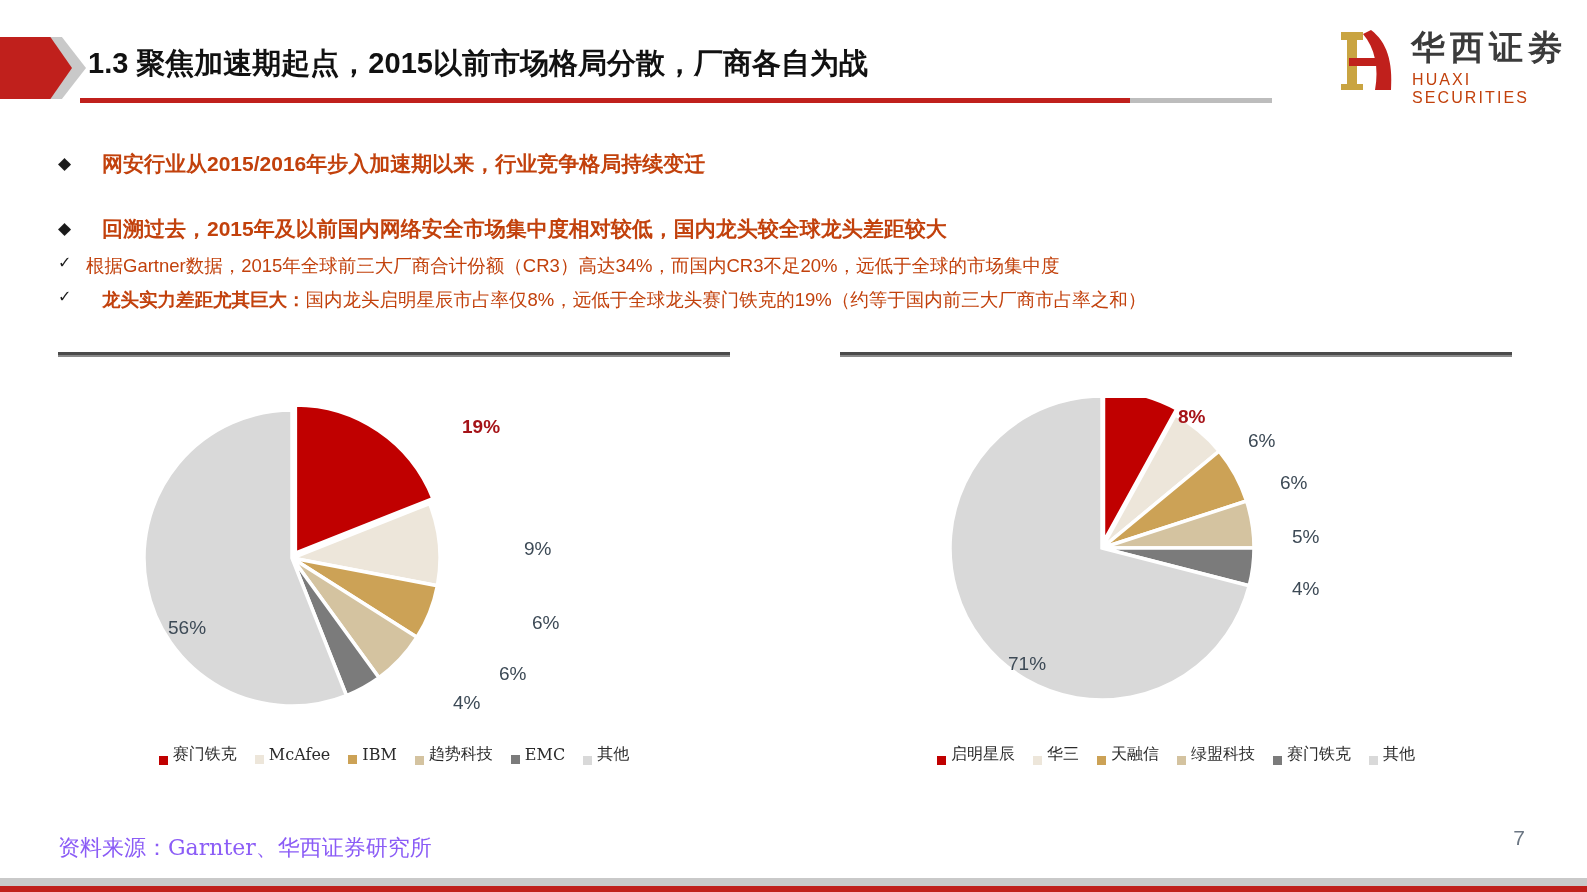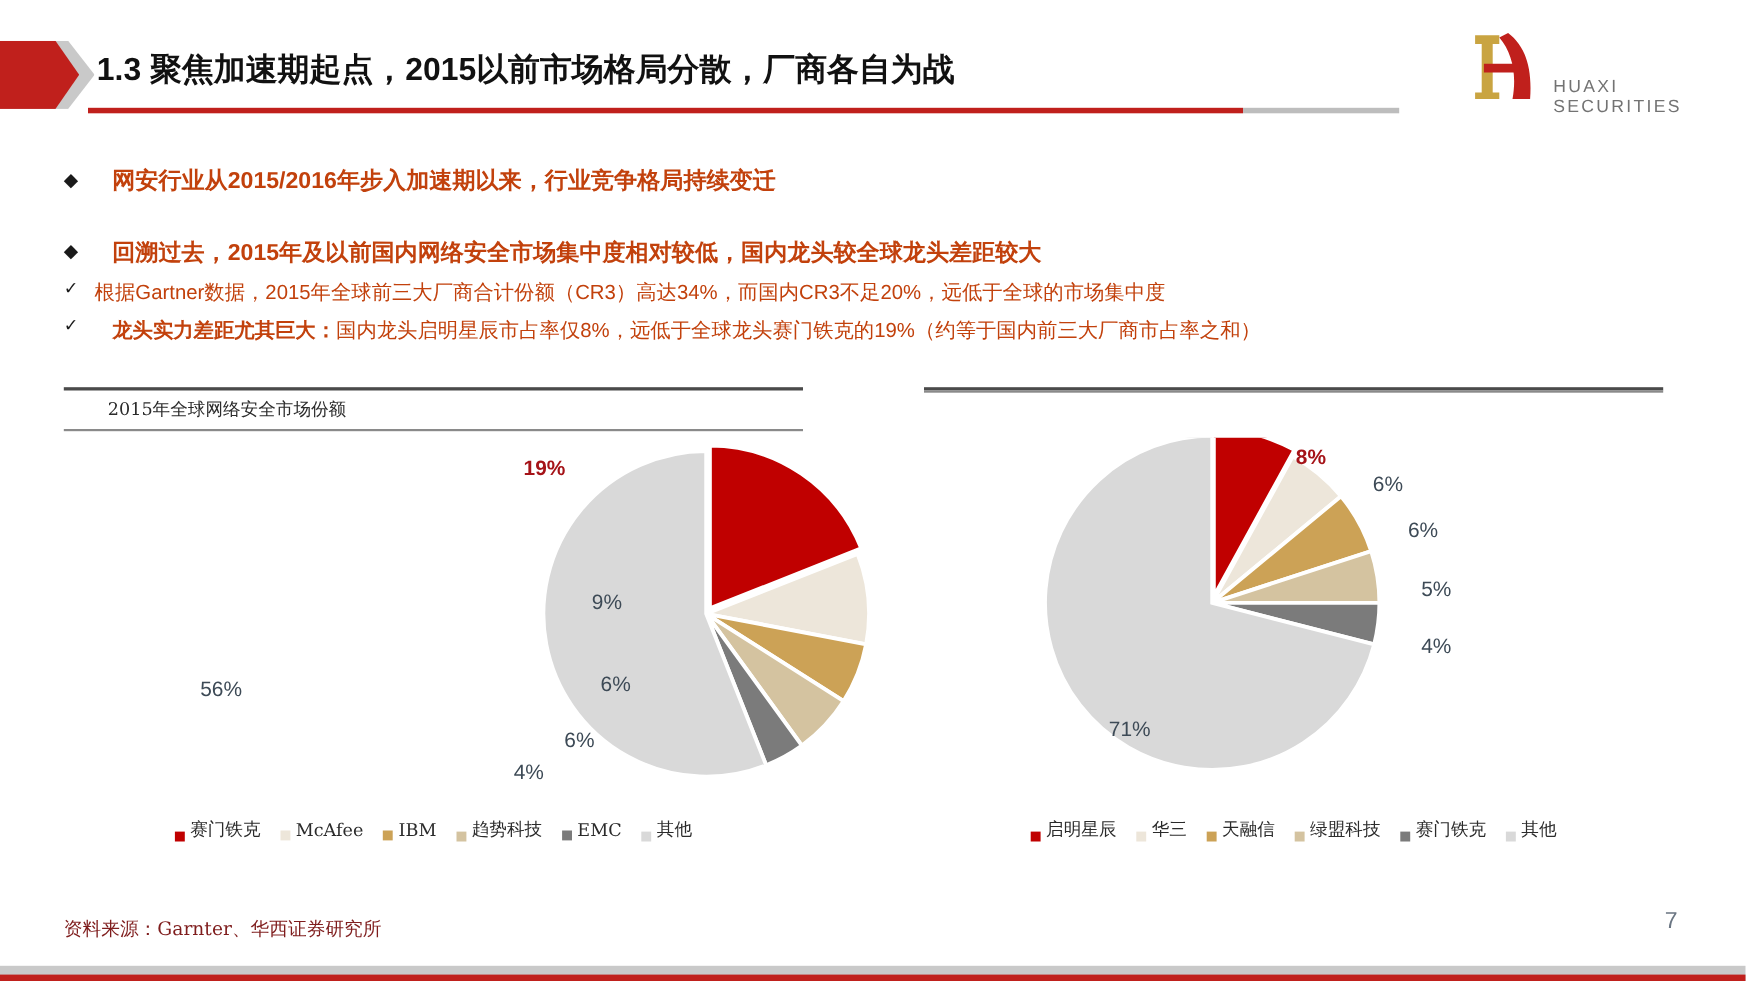--- a/index.html
+++ b/index.html
@@ -51,21 +51,21 @@
   .logo { position: absolute; right: 14px; top: 25px; width: 246px; height: 72px; }
   .logo-mark { position: absolute; left: 8px; top: 3px; width: 66px; height: 64px; }
   .logo-cn {
     position: absolute; left: 84px; top: 0px;
     font-size: 34px; font-weight: bold; color: #3b3b3b;
     letter-spacing: 5px;
     font-family: "DejaVu Serif", "Liberation Serif", serif;
   }
   .logo-en {
     position: absolute; left: 85px; top: 46px;
-    font-size: 16px; color: #737373; letter-spacing: 2.1px;
+    font-size: 16px; color: #c2410c; letter-spacing: 2.1px;
     font-family: "Liberation Sans", sans-serif;
   }
 
   
   .bullets { position: absolute; left: 0; top: 140px; width: 1587px; }
   .b-row { position: absolute; white-space: nowrap; }
   .b-mark {
     position: absolute; color: #1a1a1a;
     font-size: 17px; line-height: 1;
   }
@@ -99,21 +99,21 @@
   .panel-rule-top { height: 3px; background: #4a4a4a; width: 100%; }
   .panel-rule-bot { height: 2px; background: #8a8a8a; width: 100%; }
   .panel-title {
     font-size: 16px; color: #2b2b2b; padding: 7px 0 7px 40px;
     font-family: "DejaVu Serif", "Liberation Serif", serif;
     white-space: nowrap;
   }
 
   
   .chart-area { position: absolute; top: 398px; height: 330px; }
-  .chart-left  { left: 58px;  width: 672px; text-align: center; }
+  .chart-left  { left: 44px;  width: 672px; }
   .chart-right { left: 840px; width: 672px; }
 
   .pie-svg { position: absolute; }
 
   .dlabel {
     position: absolute; font-size: 19px; color: #3d4a56;
     font-family: "Liberation Sans", "DejaVu Sans", sans-serif;
     white-space: nowrap;
   }
   .dlabel.hi { color: #a51318; font-weight: bold; font-size: 19px; }
@@ -129,21 +129,21 @@
   .lg-item { display: flex; align-items: flex-end; gap: 5px; white-space: nowrap; }
   .lg-swatch { width: 9px; height: 9px; display: inline-block; }
   .lg-label {
     font-size: 16px; color: #2b2b2b;
     font-family: "DejaVu Serif", "Liberation Serif", serif;
   }
 
   
   .footer-src {
     position: absolute; left: 58px; top: 833px;
-    font-size: 17px; color: #7f1d1d;
+    font-size: 22px; color: #8b5cf6;
     font-family: "DejaVu Serif", "Liberation Serif", serif;
     white-space: nowrap;
   }
   .footer-page {
     position: absolute; right: 62px; top: 826px;
     font-size: 21px; color: #6b7683;
     font-family: "Liberation Sans", sans-serif;
   }
   .footer-bar-gray {
     position: absolute; left: 0; bottom: 0; width: 1587px; height: 14px;
@@ -165,20 +165,21 @@
     <div class="hdr-title">1.3 聚焦加速期起点，2015以前市场格局分散，厂商各自为战</div>
     <div class="hdr-rule-red"></div>
     <div class="hdr-rule-gray"></div>
 
     <div class="logo">
       <svg class="logo-mark" viewBox="0 0 66 64">
         <path d="M6 4 L28 4 L28 12 L22 12 L22 56 L28 56 L28 62 L6 62 L6 56 L12 56 L12 12 L6 12 Z" fill="#C9A441"></path>
         <path d="M36 2 C52 14 58 34 56 62 L40 62 C44 40 40 20 28 6 Z" fill="#C0201C"></path>
         <path d="M14 30 L46 30 L46 38 L14 38 Z" fill="#C0201C"></path>
       </svg>
+      <div class="logo-cn">华西证劵</div>
       <div class="logo-en">HUAXI SECURITIES</div>
     </div>
   </div>
 
   <div class="bullets">
 
     <div class="b-row b1">
       <span class="b-mark">◆</span>
       <span class="b-text lvl1">网安行业从2015/2016年步入加速期以来，行业竞争格局持续变迁</span>
     </div>
@@ -194,21 +195,20 @@
     </div>
 
     <div class="b-row b4">
       <span class="b-mark">✓</span>
       <span class="b-text lvl2"><span class="strong">龙头实力差距尤其巨大：</span><span>国内龙头启明星辰市占率仅8%，远低于全球龙头赛门铁克的19%（约等于国内前三大厂商市占率之和）</span></span>
     </div>
   </div>
 
   <div class="panel panel-left">
     <div class="panel-rule-top"></div>
-    <div class="panel-title">2015年全球网络安全市场份额</div>
     <div class="panel-rule-bot"></div>
   </div>
 
   <div class="panel panel-right">
     <div class="panel-rule-top"></div>
     <div class="panel-rule-bot"></div>
   </div>
 
   <div class="chart-area chart-left">
     <svg class="pie-svg" id="pie-left" width="672" height="330" viewBox="0 0 672 330">

